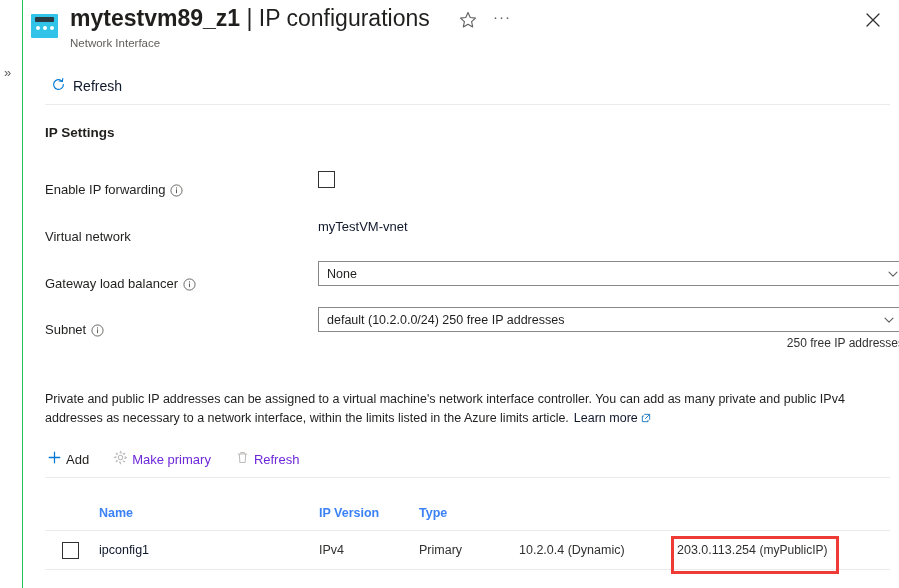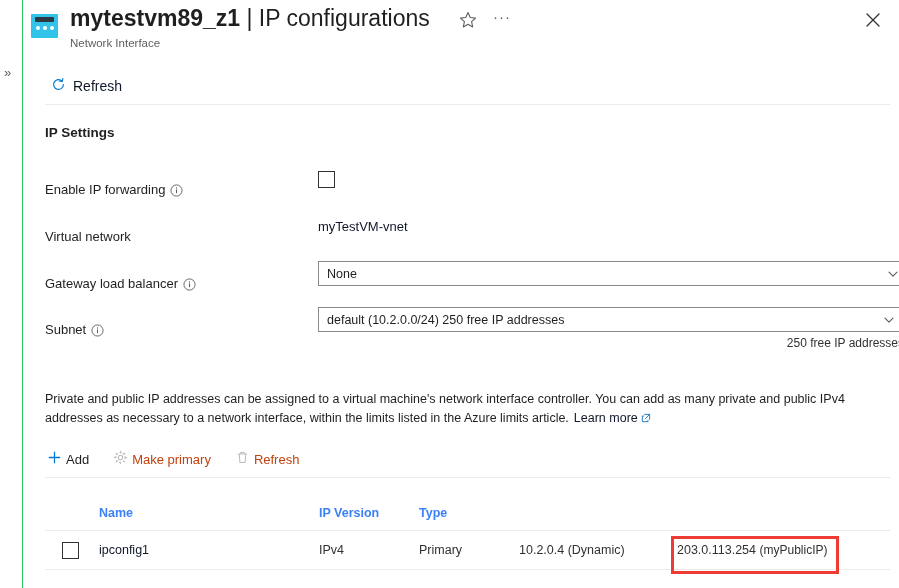--- a/index.html
+++ b/index.html
@@ -303,21 +303,21 @@
   .tbl-cmd {
     display: flex;
     align-items: center;
     gap: 4px;
     font-size: 13px;
     cursor: pointer;
     height: 28px;
     padding: 0 2px;
   }
   .tbl-cmd.enabled { color: #201f1e; }
-  .tbl-cmd.disabled { color: #c2410c; cursor: default; }
+  .tbl-cmd.disabled { color: #6d28d9; cursor: default; }
 
   .rule-mid {
     position: absolute;
     left: 22px;
     top: 477px;
     width: 845px;
     height: 1px;
     background: #edebe9;
   }
 

